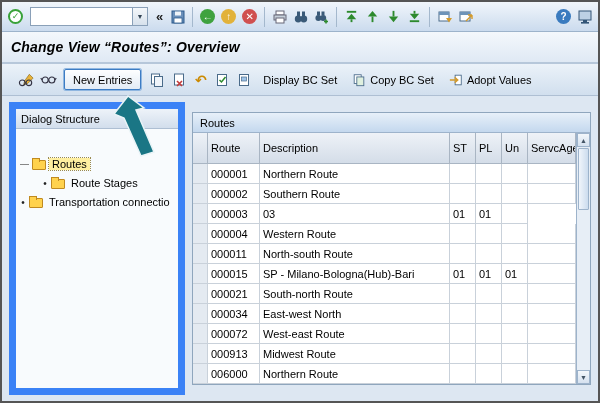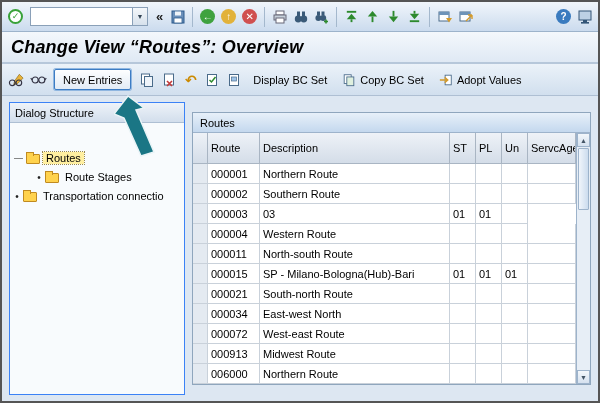--- a/index.html
+++ b/index.html
@@ -18,32 +18,32 @@
   .circle.help{background:#3a7bbf;font-size:10px}
   .cmd{display:flex;align-items:center;height:19px;background:#fff;border:1px solid #8aa0b8;width:118px;margin:0 3px;flex:0 0 auto}
   .cmd input{flex:1;border:0;outline:0;height:15px;font:inherit;min-width:0;padding:0 2px}
   .cmd .dd{width:15px;height:100%;background:linear-gradient(#f4f7fa,#d7e1ec);border-left:1px solid #8aa0b8;display:flex;align-items:center;justify-content:center;font-size:7px;color:#345;cursor:pointer}
   .chev{font-size:13px;color:#222;padding:0 3px;font-weight:bold;cursor:pointer}
   .sep{width:1px;height:20px;background:#a4b8cd;margin:0 3px;flex:0 0 auto}
   .spacer{flex:1}
 
   
   .title-bar{flex:0 0 32px;display:flex;align-items:center;padding:0 9px;background:linear-gradient(#f4f8fc,#dfe9f4);border-bottom:2px solid #b6c7da}
-  .title-bar h1{font-size:18px;font-weight:bold;font-style:italic;margin:0;letter-spacing:.2px}
+  .title-bar h1{font-size:14px;font-weight:bold;font-style:italic;margin:0;letter-spacing:.2px}
 
   
-  .app-toolbar{flex:0 0 32px;display:flex;align-items:center;gap:3px;padding:0 5px;background:linear-gradient(#ebf2f9,#d1dfee);border-bottom:1px solid #aebfd3}
+  .app-toolbar{flex:0 0 32px;display:flex;align-items:center;gap:3px;padding:0 15px;background:linear-gradient(#ebf2f9,#d1dfee);border-bottom:1px solid #aebfd3}
   .btn-new{height:21px;padding:1px 8px;font:inherit;background:linear-gradient(#fdfeff,#e2ebf5);border:1px solid #3c7cc4;box-shadow:0 0 0 1px #8fb6e0;border-radius:2px;cursor:pointer;margin:0 3px}
   .txt-btn{height:21px;display:flex;align-items:center;gap:4px;padding:0 6px;background:transparent;border:0;font:inherit;cursor:pointer;white-space:nowrap}
   .undo-glyph{color:#cc8a00;font-size:14px;font-weight:bold;line-height:1}
 
   
   .main{flex:1;display:flex;padding:6px 7px;gap:7px;min-height:0}
 
-  .left-panel{flex:0 0 176px;display:flex;flex-direction:column;border:1px solid #3b82f6;background:#f8fbfd;overflow:hidden}
+  .left-panel{flex:0 0 176px;display:flex;flex-direction:column;border:7px solid #3b82f6;background:#f8fbfd;overflow:hidden}
   .panel-header{flex:0 0 20px;display:flex;align-items:center;padding:0 5px;background:linear-gradient(#eef3f9,#d2deec);border-bottom:1px solid #aebfd3}
   .tree{padding:26px 3px 4px 4px;display:flex;flex-direction:column;gap:1px}
   .tree-row{display:flex;align-items:center;gap:3px;height:18px;white-space:nowrap;overflow:hidden;cursor:pointer}
   .tree-row.lvl1{padding-left:22px}
   .tree-dash{color:#444;font-size:9px;flex:0 0 auto}
   .tree-bullet{color:#222;font-size:10px;flex:0 0 auto;width:6px;text-align:center}
   .tree-label{padding:0 3px}
   .tree-label.selected{background:#ffefa0;outline:1px dotted #9a8a50}
   .folder{position:relative;width:14px;height:10px;background:#ffd24d;border:1px solid #c08a20;border-radius:1px;flex:0 0 auto;margin-top:2px}
   .folder::before{content:"";position:absolute;top:-3px;left:-1px;width:6px;height:3px;background:#ffd24d;border:1px solid #c08a20;border-bottom:0}

